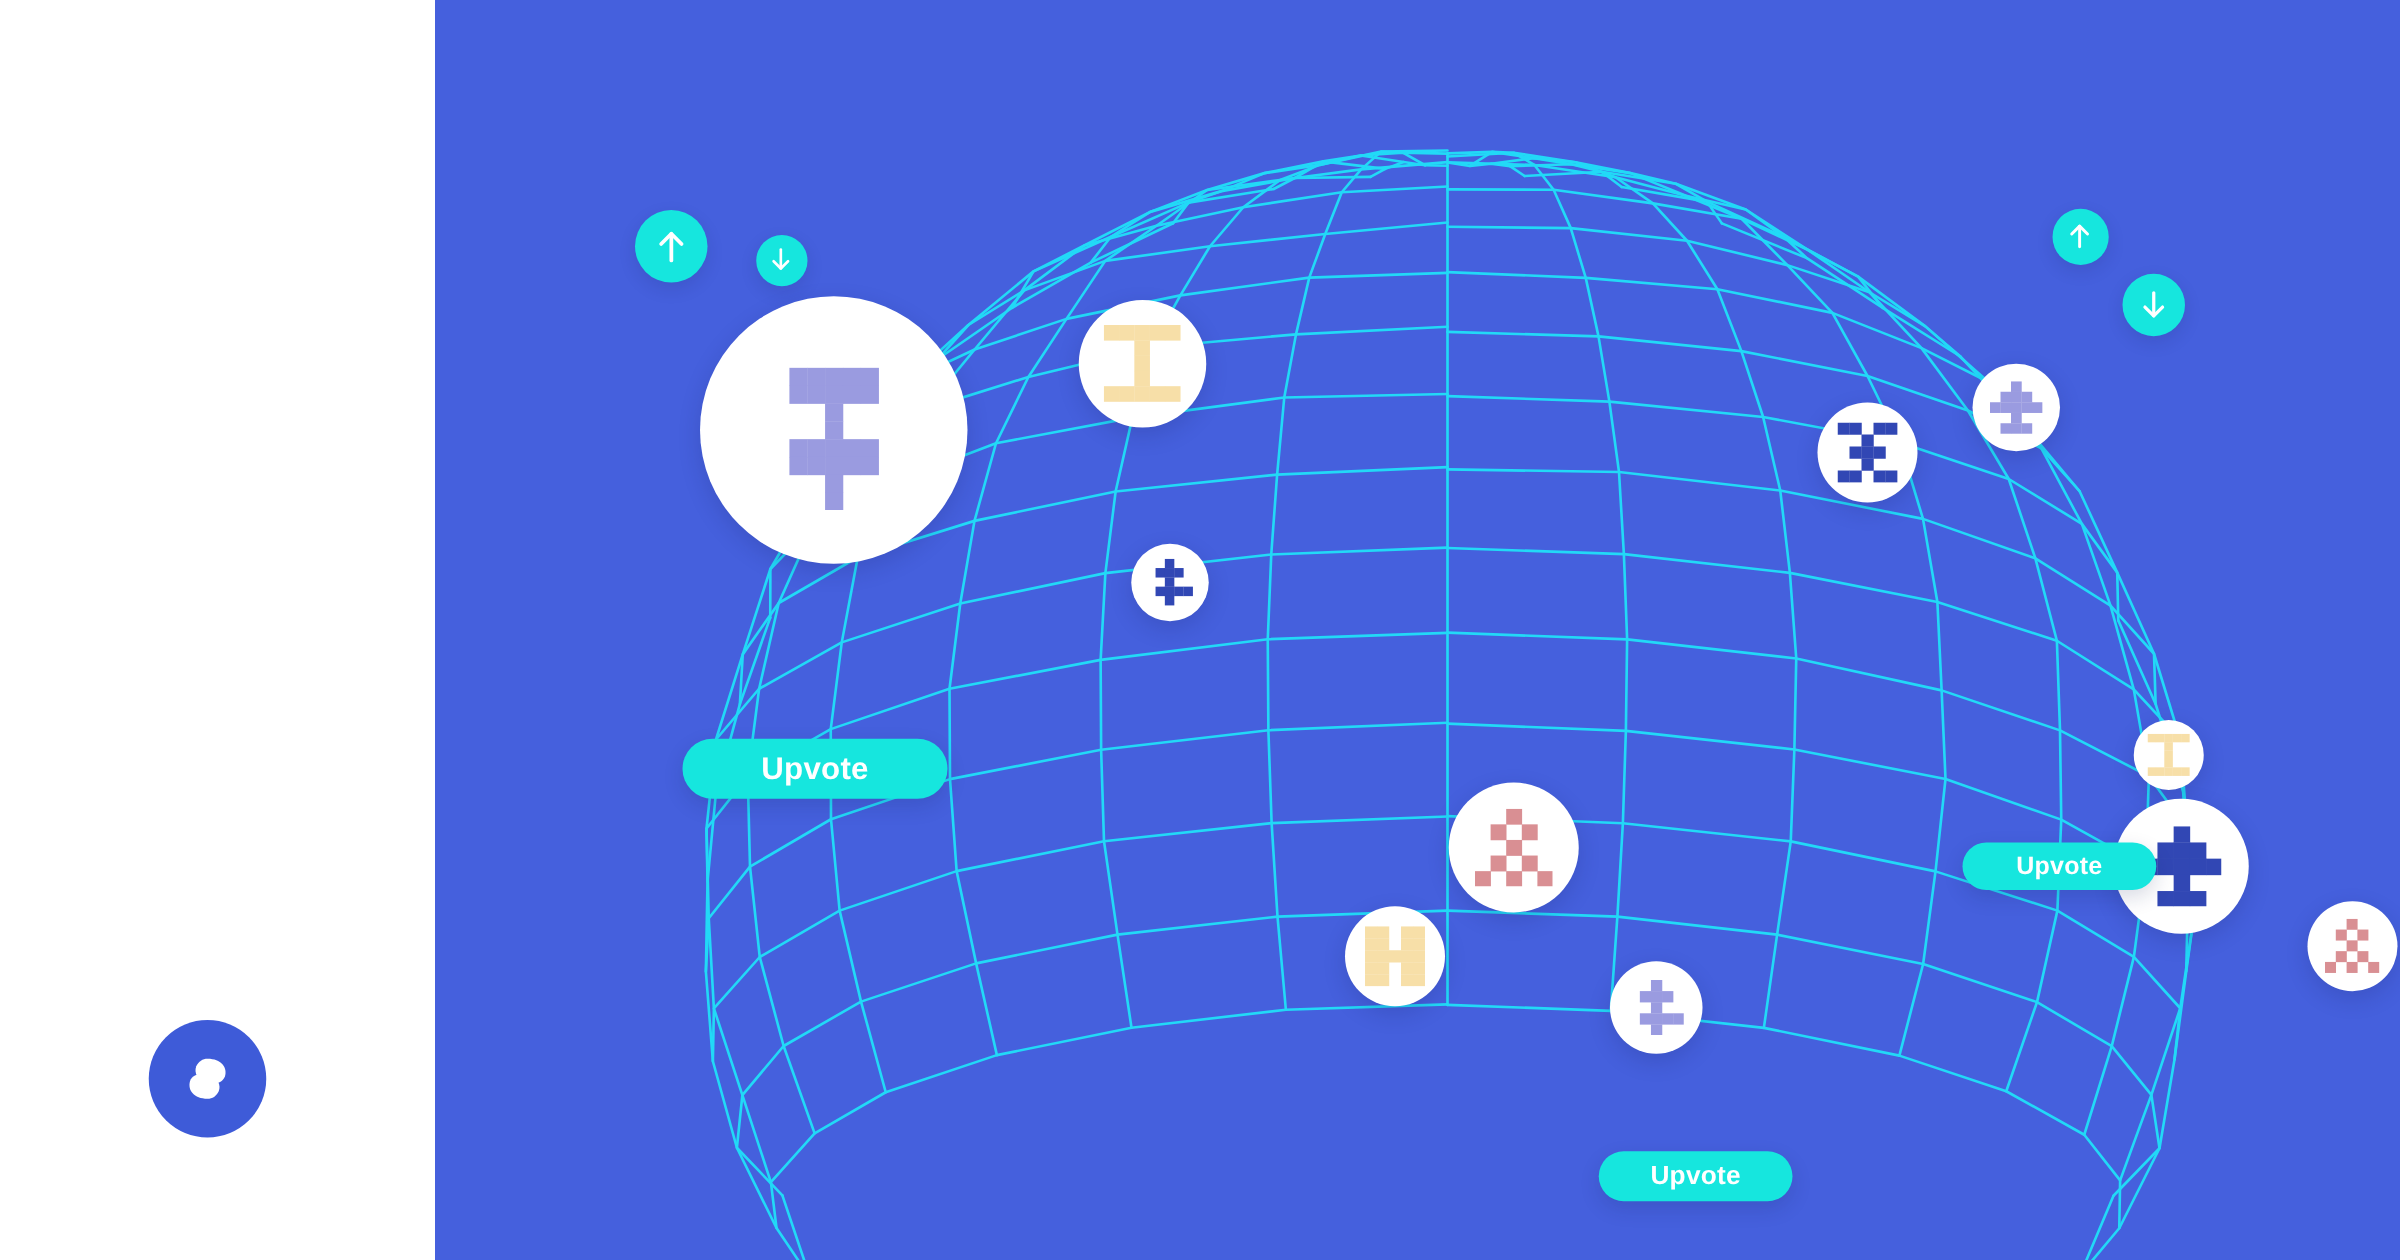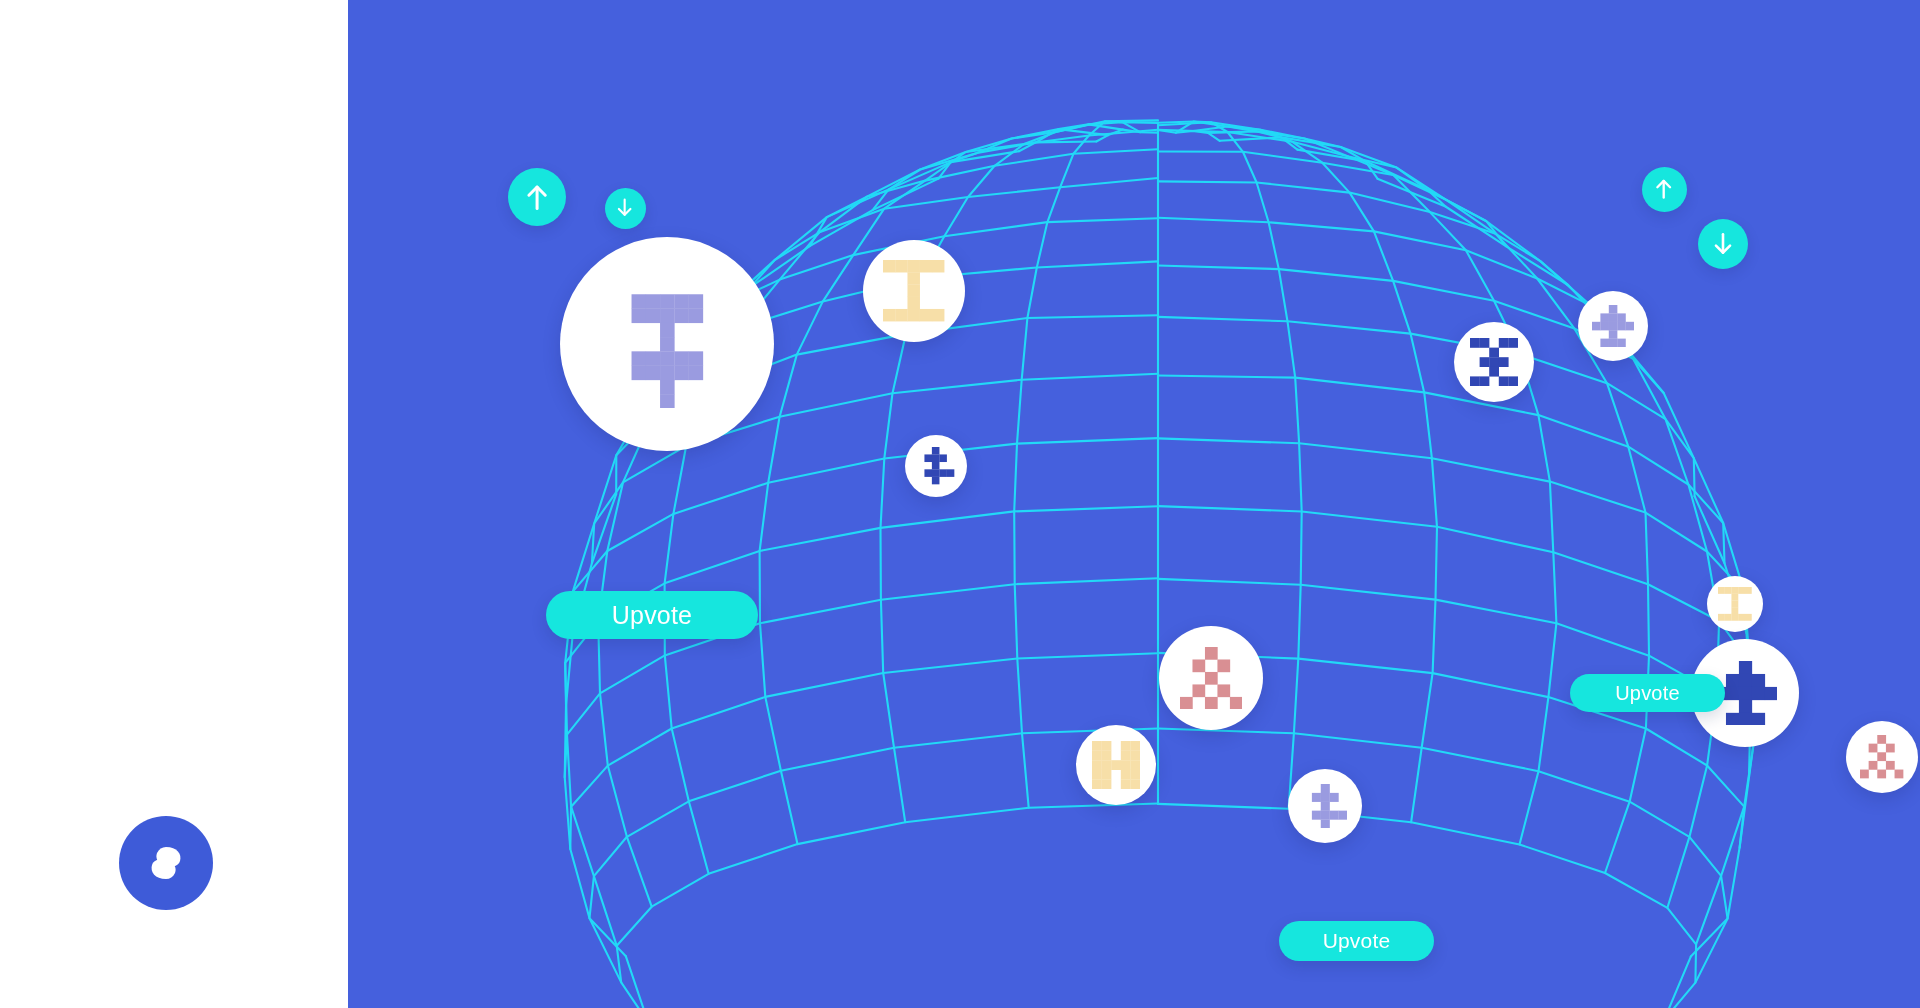--- a/index.html
+++ b/index.html
@@ -91,21 +91,21 @@
   
   .upvote-pill {
     position: absolute;
     background: #16E6DE;
     color: #ffffff;
     border-radius: 999px;
     display: flex;
     align-items: center;
     justify-content: center;
     font-family: "Liberation Sans", sans-serif;
-    font-weight: 400;
+    font-weight: 700;
     letter-spacing: 0.2px;
     white-space: nowrap;
     z-index: 21;
     box-shadow: 0 6px 16px rgba(20,28,90,0.16);
     user-select: none;
   }
 </style>
 </head>
 <body>
 

